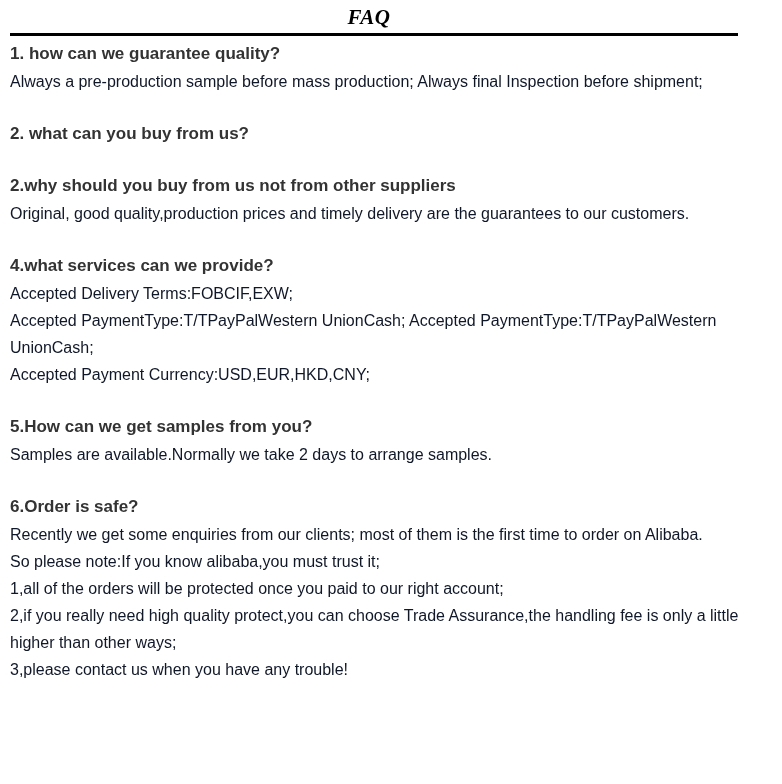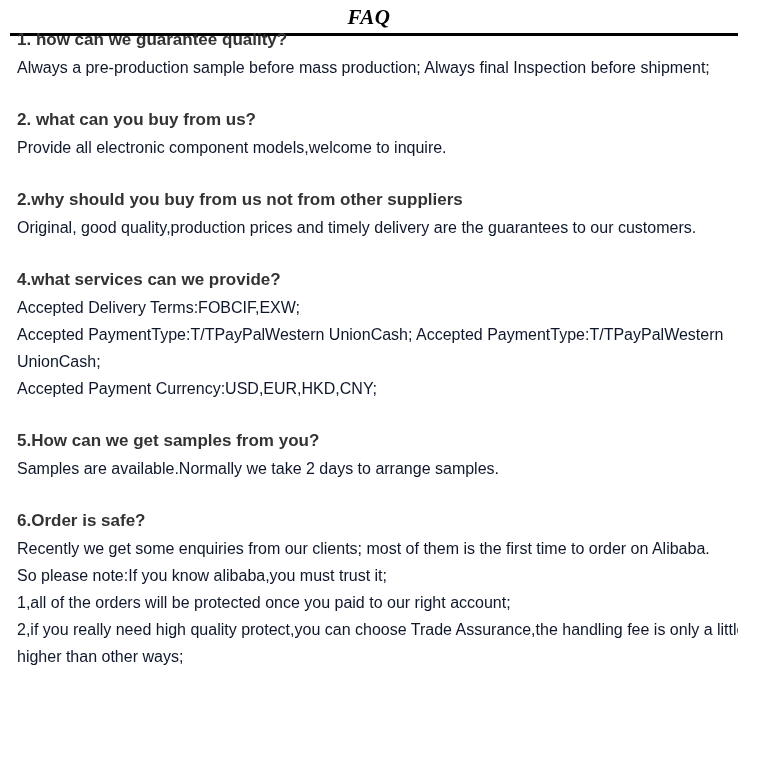--- a/index.html
+++ b/index.html
@@ -44,23 +44,23 @@
     top: 33px;
     width: 752px;
     height: 3px;
     background: #000000;
   }
 
   
   .faq-body {
     position: absolute;
     left: 0;
-    top: 26px;
+    top: 40px;
     width: 782px;
-    padding: 0 16px 0 17px;
+    padding: 0 16px 0 10px;
     box-sizing: border-box;
   }
 
   .faq-block {
     margin-bottom: 25px;
   }
   .faq-block:last-child {
     margin-bottom: 13px;
   }
 
@@ -100,23 +100,20 @@
 
   <div class="faq-body">
       <div class="faq-block">
         <div class="faq-question">1. how can we guarantee quality?</div>
         <div class="faq-answer">
           <span class="answer-line">Always a pre-production sample before mass production; Always final Inspection before shipment;</span>
         </div>
       </div>
       <div class="faq-block">
         <div class="faq-question">2. what can you buy from us?</div>
-        <div class="faq-answer">
-          <span class="answer-line">Provide all electronic component models,welcome to inquire.</span>
-        </div>
       </div>
       <div class="faq-block">
         <div class="faq-question">2.why should you buy from us not from other suppliers</div>
         <div class="faq-answer">
           <span class="answer-line">Original, good quality,production prices and timely delivery are the guarantees to our customers.</span>
         </div>
       </div>
       <div class="faq-block">
         <div class="faq-question">4.what services can we provide?</div>
         <div class="faq-answer">
@@ -131,17 +128,18 @@
           <span class="answer-line">Samples are available.Normally we take 2 days to arrange samples.</span>
         </div>
       </div>
       <div class="faq-block">
         <div class="faq-question">6.Order is safe?</div>
         <div class="faq-answer">
           <span class="answer-line">Recently we get some enquiries from our clients; most of them is the first time to order on Alibaba.</span>
           <span class="answer-line">So please note:If you know alibaba,you must trust it;</span>
           <span class="answer-line">1,all of the orders will be protected once you paid to our right account;</span>
           <span class="answer-line">2,if you really need high quality protect,you can choose Trade Assurance,the handling fee is only a little higher than other ways;</span>
+          <span class="answer-line">3,please contact us when you have any trouble!</span>
         </div>
       </div>
     </div>
 
 </div>
 
 </body></html>

